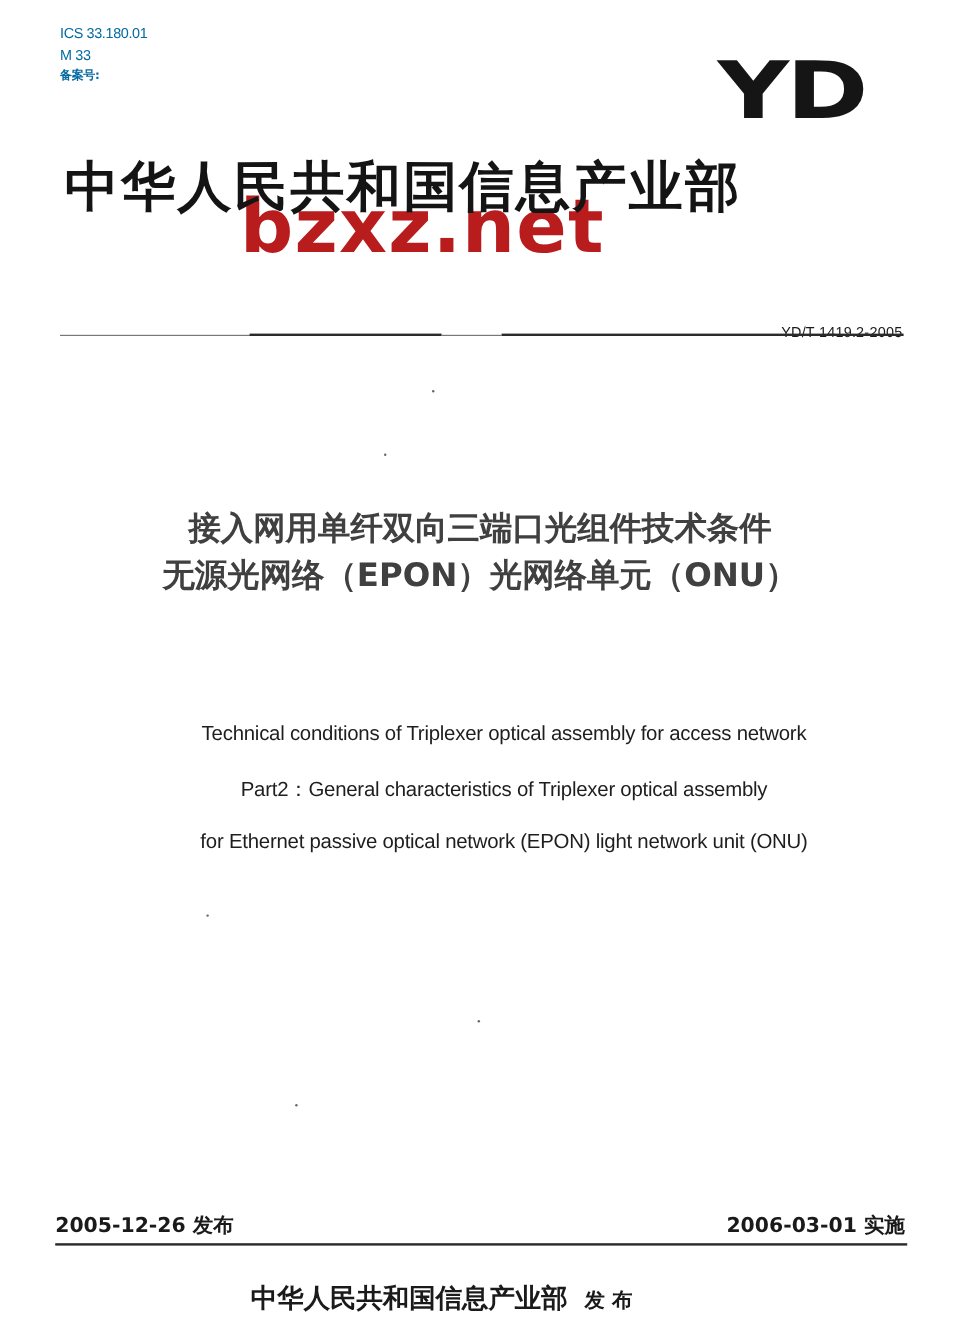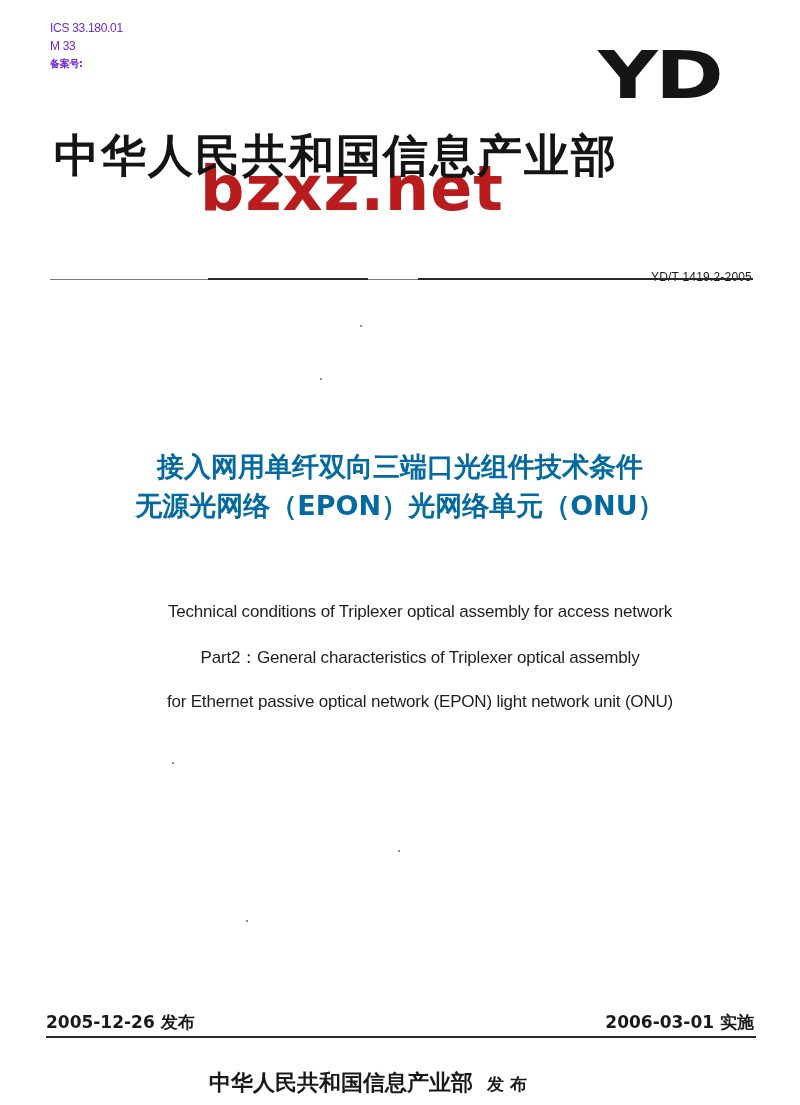--- a/index.html
+++ b/index.html
@@ -1,21 +1,21 @@
 <!DOCTYPE html>
 <html><head>
 <meta charset="utf-8">
 <style>
   html, body { margin: 0; padding: 0; background: #ffffff; }
   body {
     width: 800px; height: 1105px; position: relative; overflow: hidden;
     font-family: "Liberation Sans", "DejaVu Sans", sans-serif; color: #1a1a1a;
   }
   .abs { position: absolute; }
-  .meta-line { font-size: 12px; line-height: 16px; letter-spacing: -0.3px; color: #6d28d9; }
+  .meta-line { font-size: 12px; line-height: 16px; letter-spacing: -0.3px; color: #0369a1; }
   .meta-line.cn { font-family: "DejaVu Sans", sans-serif; font-weight: bold; font-size: 10px; }
   .yd-logo {
     left: 598px; top: 48px; width: 104px; height: 56px;
     font-family: "DejaVu Sans", "Liberation Sans", sans-serif; font-weight: 900;
     font-size: 66px; line-height: 56px; letter-spacing: -2px; color: #151515;
     transform: scaleX(1.25); transform-origin: left top;
   }
   .main-title {
     left: 54px; top: 128px; width: 700px; text-align: left;
     font-family: "DejaVu Sans", sans-serif; font-weight: bold;
@@ -24,21 +24,21 @@
   .watermark {
     left: 200px; top: 158px; font-family: "DejaVu Sans", sans-serif; font-weight: bold;
     font-size: 62px; line-height: 62px; color: #b91c1c; letter-spacing: 1px; z-index: 0;
   }
   .std-number { right: 48px; top: 222px; font-size: 12px; line-height: 20px; color: #1a1a1a; letter-spacing: 0.2px; margin-top: 45px; }
   .rule { height: 2px; background: #2a2a2a; }
   .rule.thin { height: 1px; background: #777; }
   .cn-title-block {
     left: 0; top: 422px; width: 800px; text-align: center;
     font-family: "DejaVu Sans", sans-serif; font-weight: bold;
-    font-size: 27px; line-height: 38.5px; color: #0369a1; margin-top: 26px;
+    font-size: 27px; line-height: 38.5px; color: #404040;
   }
   .cn-title-line { display: block; white-space: nowrap; }
   .en-title-line {
     left: 0; width: 840px; text-align: center; font-size: 17px; line-height: 20px;
     color: #1e1e1e; white-space: nowrap; letter-spacing: -0.2px;
   }
   .date-left { left: 46px; top: 1012px; font-size: 17px; font-weight: bold; line-height: 20px; color: #1a1a1a; font-family: "DejaVu Sans", sans-serif; }
   .date-right { right: 46px; top: 1012px; font-size: 17px; font-weight: bold; line-height: 20px; color: #1a1a1a; font-family: "DejaVu Sans", sans-serif; }
   .publisher {
     left: 0; width: 736px; top: 1068px; text-align: center;

